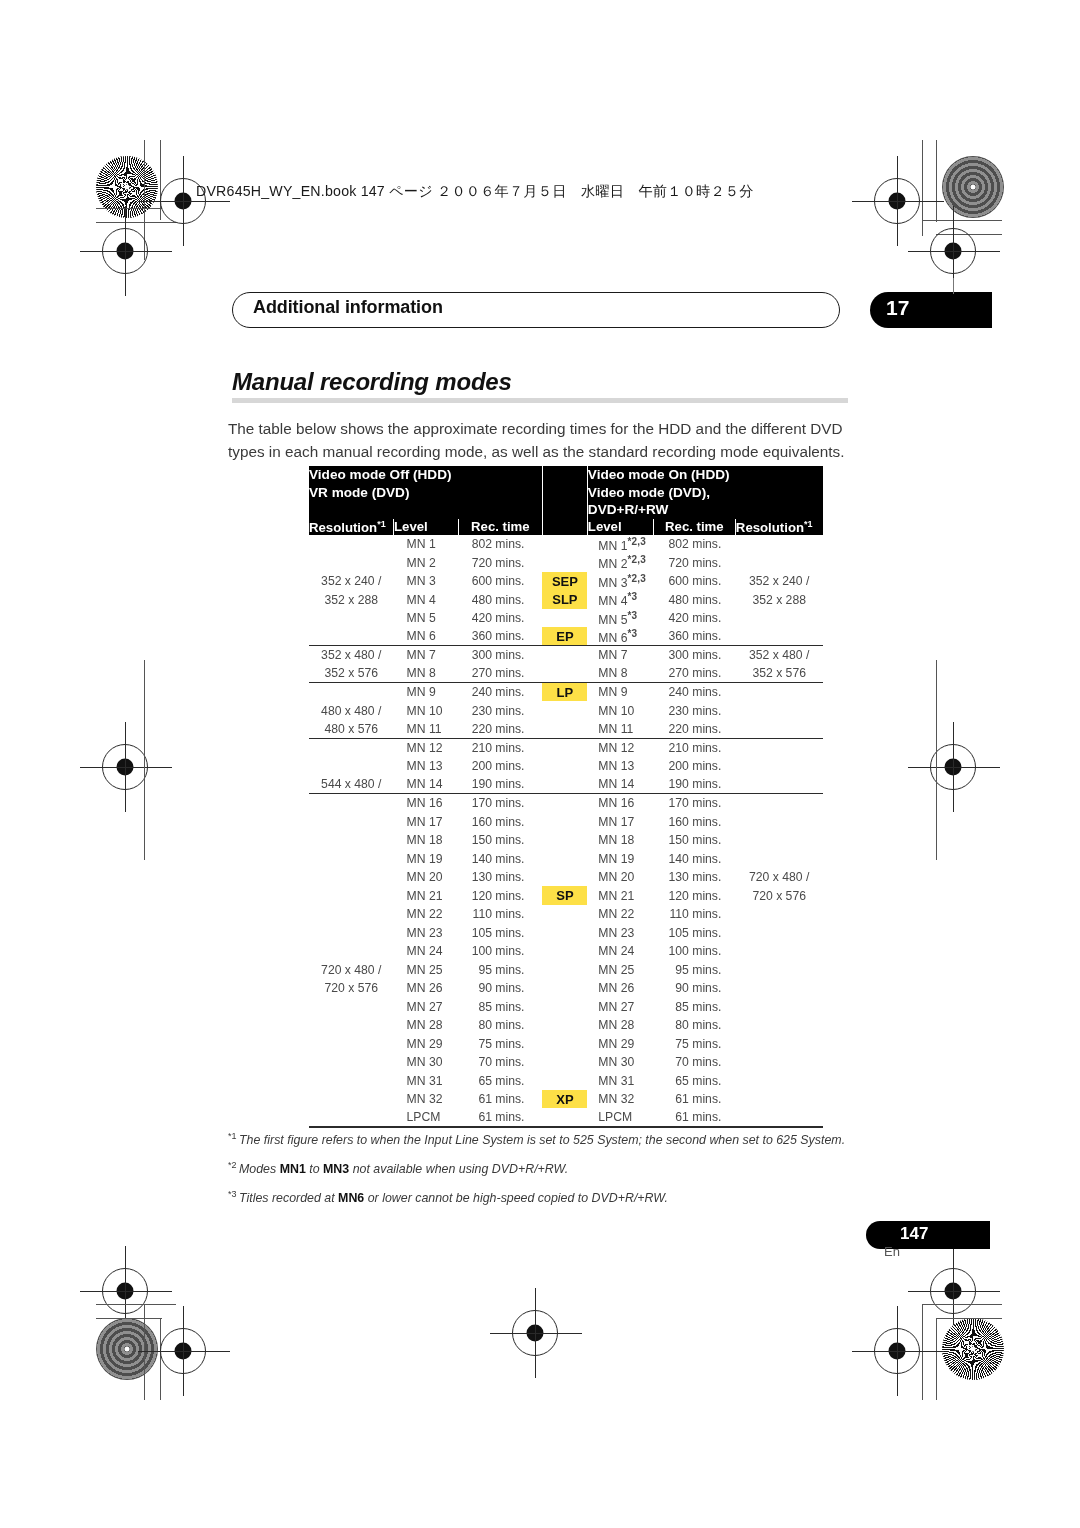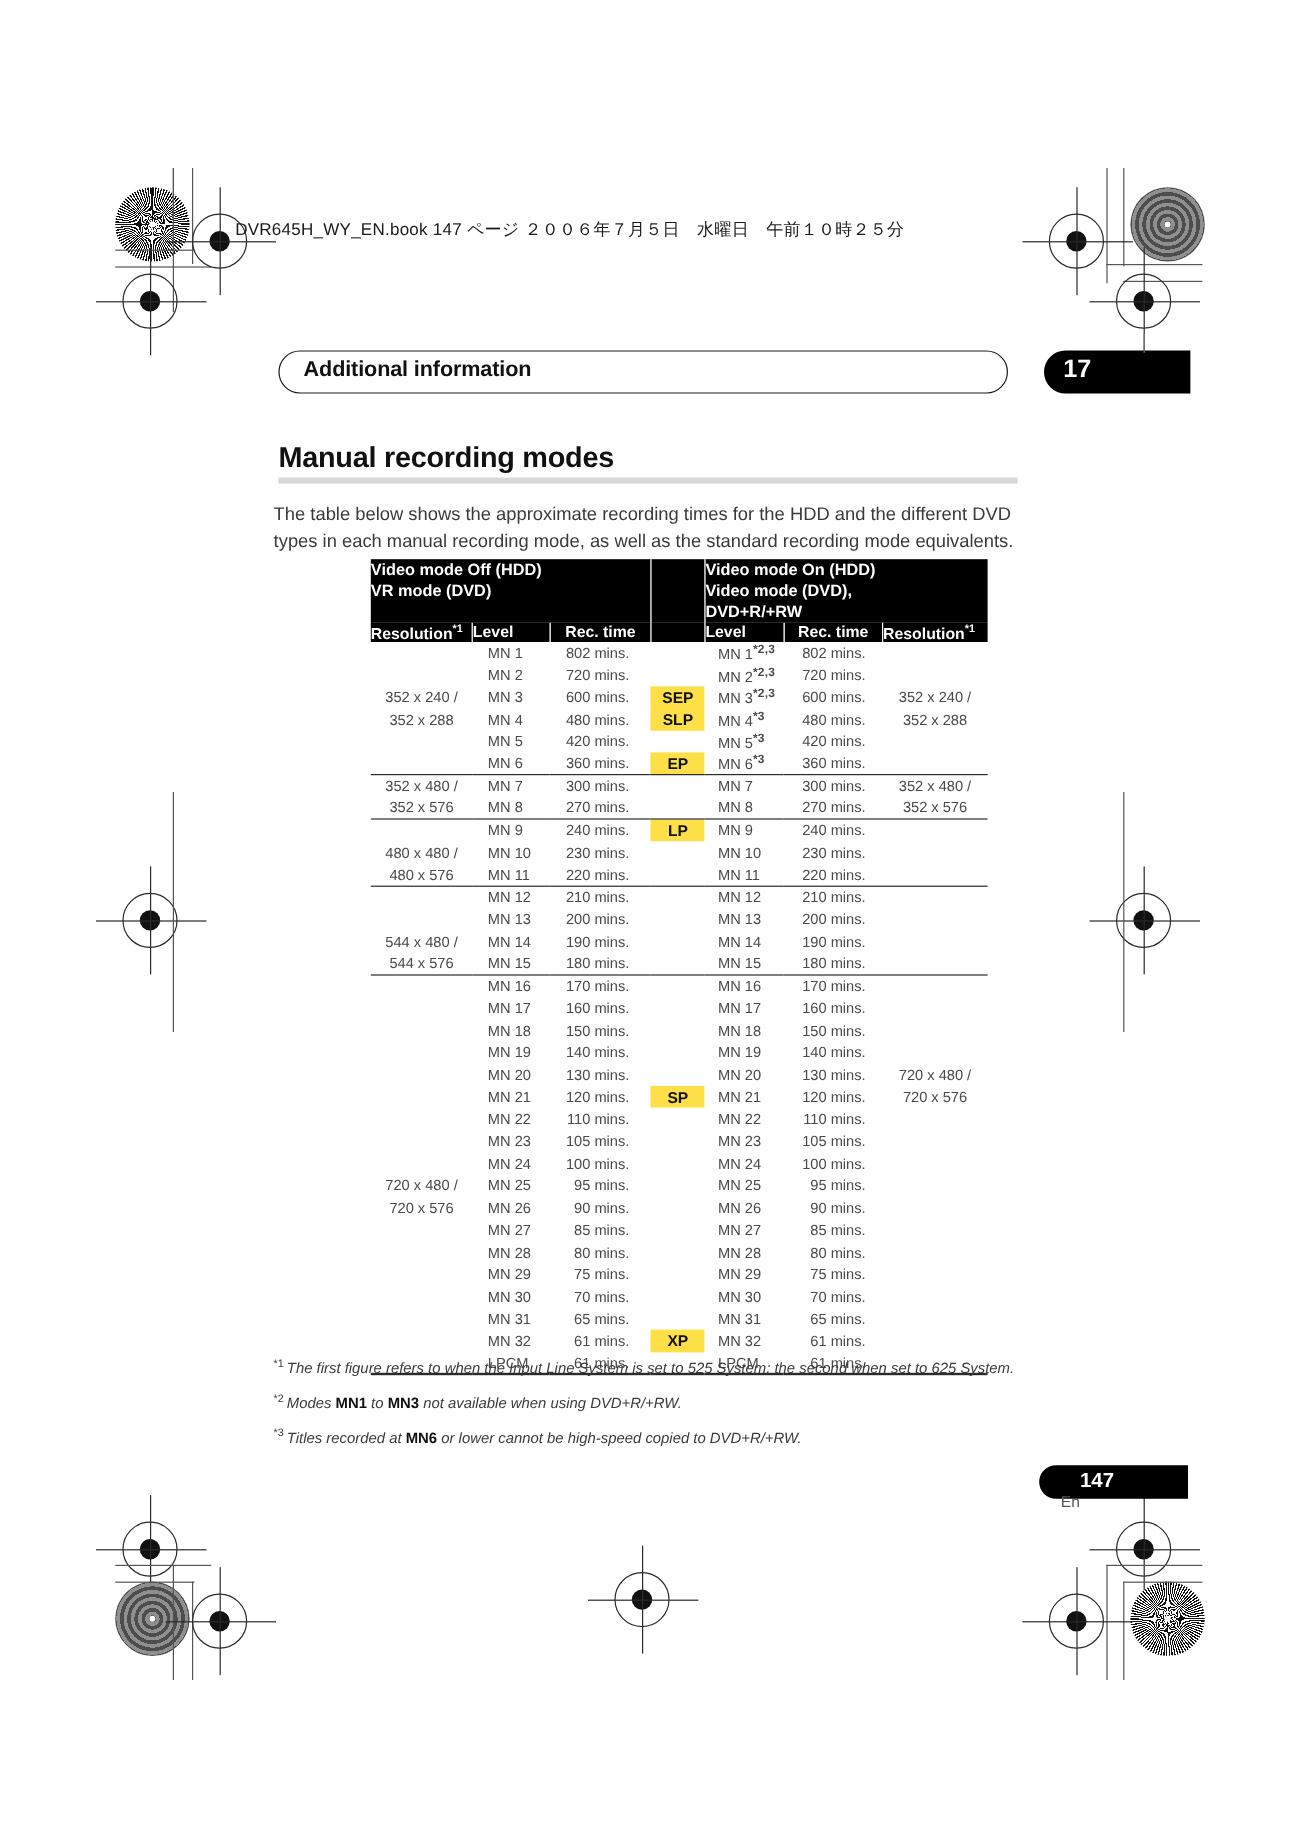--- a/index.html
+++ b/index.html
@@ -122,20 +122,21 @@
 
   
   .section-title {
     position: absolute;
     left: 232px;
     top: 368px;
     font-size: 24px;
     font-weight: bold;
     letter-spacing: -0.2px;
     color: #111;
+    font-style: italic;
   }
   .section-rule {
     position: absolute;
     left: 232px;
     top: 398px;
     width: 616px;
     height: 5px;
     background: #d7d7d7;
   }
 
@@ -477,29 +478,20 @@
       </tr>
       <tr class="dr">
         <td class="c-res">544 x 480 /</td>
         <td class="c-lvl">MN 14</td>
         <td class="c-time">190 mins.</td>
         <td class="c-std"></td>
         <td class="c-lvl2">MN 14</td>
         <td class="c-time2">190 mins.</td>
         <td class="c-res2"></td>
       </tr>
-      <tr class="dr">
-        <td class="c-res">544 x 576</td>
-        <td class="c-lvl">MN 15</td>
-        <td class="c-time">180 mins.</td>
-        <td class="c-std"></td>
-        <td class="c-lvl2">MN 15</td>
-        <td class="c-time2">180 mins.</td>
-        <td class="c-res2"></td>
-      </tr>
       <tr class="dr ruled">
         <td class="c-res rule-thick"></td>
         <td class="c-lvl rule-thick">MN 16</td>
         <td class="c-time rule-thick">170 mins.</td>
         <td class="c-std rule-thick"></td>
         <td class="c-lvl2 rule-thick">MN 16</td>
         <td class="c-time2 rule-thick">170 mins.</td>
         <td class="c-res2 rule-thick"></td>
       </tr>
       <tr class="dr">

